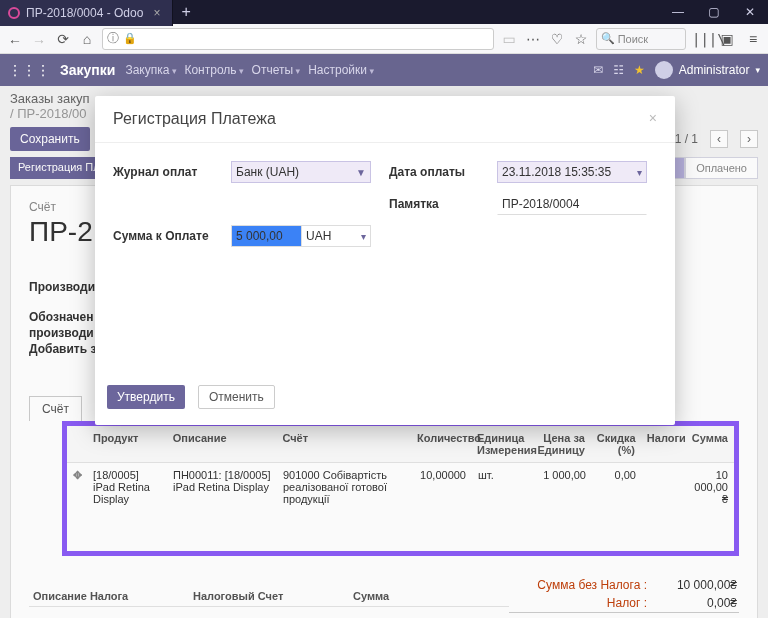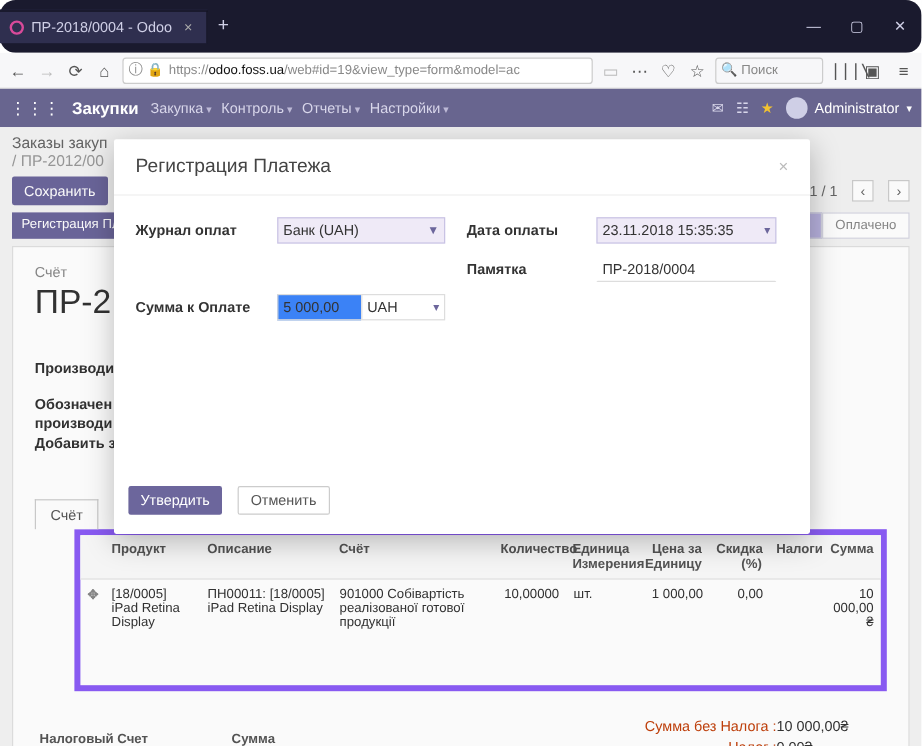--- a/index.html
+++ b/index.html
@@ -1,19 +1,19 @@
 <!DOCTYPE html>
 <html><head>
 <meta charset="utf-8">
 <style>
   * { box-sizing: border-box; margin: 0; padding: 0; }
   html, body { width: 768px; height: 622px; font-family: Arial, Helvetica, sans-serif; font-size: 12px; color: #333; background: #fff; overflow: hidden; }
 
   
-  .titlebar { background:#1a1a2e; color:#cfcfe6; height:44px; display:flex; align-items:center;border-radius:13px; }
+  .titlebar { background:#1a1a2e; color:#cfcfe6; height:24px; display:flex; align-items:center; }
   .browser-tab { display:flex; align-items:center; gap:6px; background:#2f2f4f; height:28px; padding:0 8px; border-top:2px solid #1a1a2e; border-right:1px solid #11111f;}
   .browser-tab .favicon { width:12px; height:12px; border-radius:50%; border:2px solid #d94a9a; }
   .browser-tab .close { color:#aaa; padding:0 4px; }
   .new-tab { color:#cfcfe6; padding:0 8px; font-size:16px; }
   .titlebar-spacer { flex:1; }
   .win-btn { width:36px; text-align:center; color:#cfcfe6; font-size:12px; }
   .addrbar { background:#f7f7f9; height:30px; display:flex; align-items:center; gap:6px; padding:0 6px; border-bottom:1px solid #ddd;}
   .nav-icon { width:18px; text-align:center; color:#555; font-size:14px; }
   .urlbox { flex:1; display:flex; align-items:center; gap:4px; height:22px; border:1px solid #ccc; border-radius:3px; padding:0 4px; background:#fff; }
   .lock { color:#3a8c3a; font-size:11px; }
@@ -63,21 +63,21 @@
   .grid-head > div, .grid-row > div { padding:6px 6px; }
   .c-handle{width:20px;text-align:center;color:#888;font-weight:bold;}
   .c-prod{width:80px;} .c-desc{width:110px;} .c-acct{width:135px;} .c-qty{width:60px;text-align:right;} .c-uom{width:60px;} .c-price{width:60px;text-align:right;} .c-disc{width:50px;text-align:right;} .c-tax{width:45px;} .c-sum{flex:1;text-align:right; padding-right:8px;}
   .grid-head .c-handle{visibility:hidden;}
 
   .tax-row { display:flex; margin-top:30px; font-size:11px; font-weight:bold; color:#555; }
   .tax-row > div { width:160px; padding:4px 4px; border-bottom:1px solid #e4e4e4;}
   .totals { margin-left:auto; width:270px; font-size:12px; margin-top:20px;}
   .totals .trow { display:flex; justify-content:space-between; padding:2px 2px; }
   .totals .label { text-align:right; flex:1; color:#c2410c;}
-  .totals .value { width:90px; text-align:left; }
+  .totals .value { width:90px; text-align:right; }
   .totals .big { font-weight:bold; font-size:14px; border-top:1px solid #ccc; padding-top:3px;}
 
   .lower { display:flex; }
 
   
   .modal-mask { position:absolute; inset:0; background:rgba(0,0,0,0.02); }
   .modal { position:absolute; left:95px; top:10px; width:580px; background:#fff; box-shadow:0 6px 24px rgba(0,0,0,0.25); border-radius:2px; }
   .modal-head { padding:14px 18px; border-bottom:1px solid #eee; display:flex;}
   .modal-head h3 { font-size:16px; font-weight:normal; color:#444;}
   .modal-close { margin-left:auto; color:#bbb; font-size:14px; }
@@ -109,23 +109,20 @@
 </div>
 
 <div class="addrbar">
   <span class="nav-icon">←</span>
   <span class="nav-icon" style="color:#bbb">→</span>
   <span class="nav-icon">⟳</span>
   <span class="nav-icon">⌂</span>
   <div class="urlbox">
     <span style="color:#888">ⓘ</span>
     <span class="lock">🔒</span>
-    <span class="url-text">
-      <span>https://</span><span class="host">odoo.foss.ua</span><span>/web#id=19&amp;view_type=form&amp;model=ac</span>
-    </span>
   </div>
   <span class="nav-icon" style="color:#bbb">▭</span>
   <span class="nav-icon">⋯</span>
   <span class="nav-icon">♡</span>
   <span class="nav-icon">☆</span>
   <div class="searchbox">
     <span>🔍</span>
     <span>Поиск</span>
   </div>
   <div class="right-icons">
@@ -152,21 +149,21 @@
     <span class="avatar"></span>
     <span>Administrator</span>
     <span style="font-size:9px">▾</span>
   </div>
 </div>
 
 <div class="page">
 
   <div class="breadcrumb">
     <div>Заказы закуп</div>
-    <div class="sub">/ <span>ПР-2012/00</span></div>
+    <div class="sub">/ <span>ПР-2018/00</span></div>
   </div>
 
   <div class="crumbbar">
     <button class="btn-primary">Сохранить</button>
     <button class="btn-default">Отказ</button>
     <div class="pagectl">
       <span>1 / 1</span>
       <span class="box">‹</span>
       <span class="box">›</span>
     </div>
@@ -217,20 +214,21 @@
         <div class="c-disc">0,00</div>
         <div class="c-tax"></div>
         <div class="c-sum">10 000,00 ₴</div>
       </div>
       <div style="height:40px"></div>
     </div>
 
     <div class="lower">
       <div style="flex:1">
         <div class="tax-row">
+          <div>Описание Налога</div>
           <div>Налоговый Счет</div>
           <div>Сумма</div>
         </div>
       </div>
       <div class="totals">
         <div class="trow">
             <span class="label">Сумма без Налога :</span>
             <span class="value">10 000,00₴</span>
           </div>
         <div class="trow">

